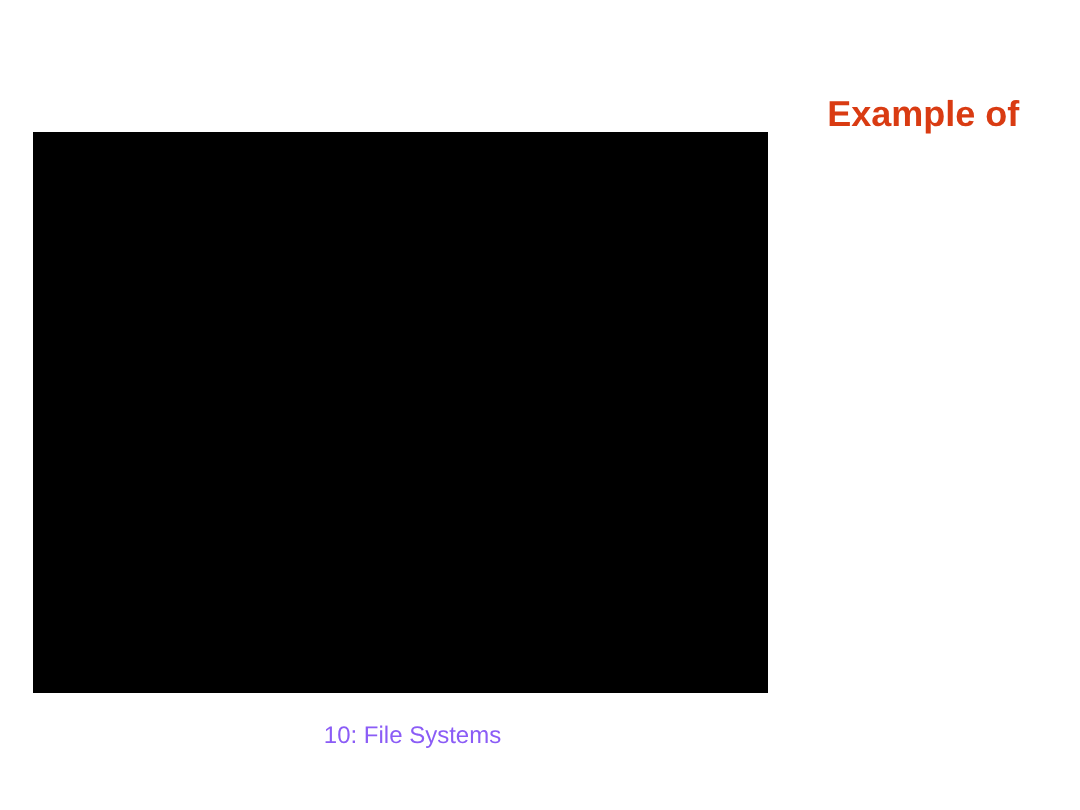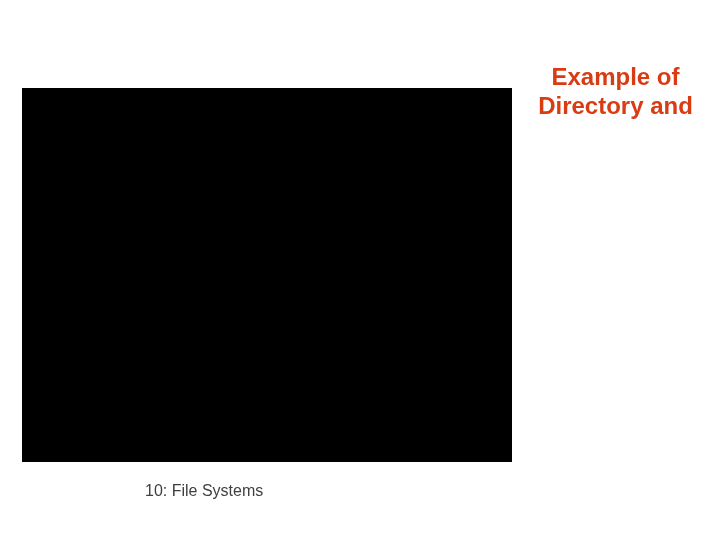--- a/index.html
+++ b/index.html
@@ -44,32 +44,32 @@
     left: 22px;
     width: 490px;
     height: 374px;
     background: #000000;
   }
   .footer-caption {
     position: absolute;
     bottom: 40px;
     left: 145px;
     width: 260px;
+    text-align: center;
     font-size: 16px;
-    color: #404040;
+    color: #8b5cf6;
   }
 </style>
 </head>
 <body>
 
 <div class="slide">
 
 
   <div class="title-right">
     <div>Example of</div>
-    <div>Directory and</div>
   </div>
 
   <div class="figure-block"></div>
 
   <div class="footer-caption">10: File Systems</div>
 
 </div>
 
 </body></html>

